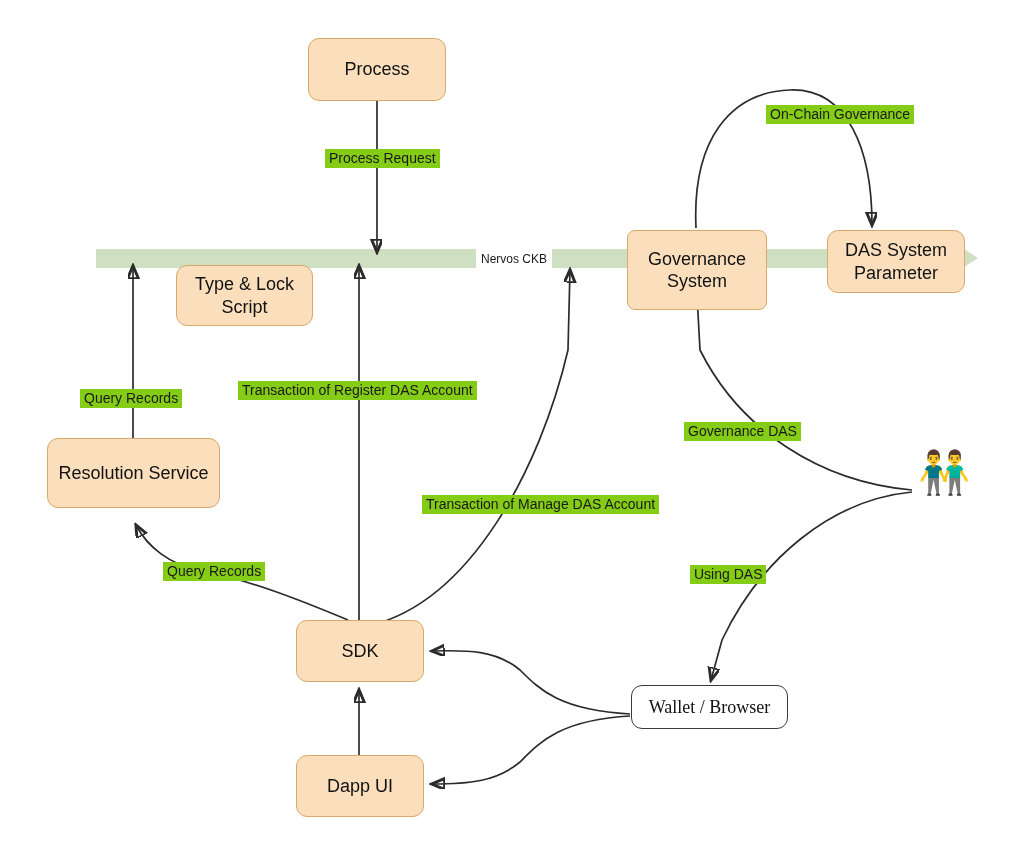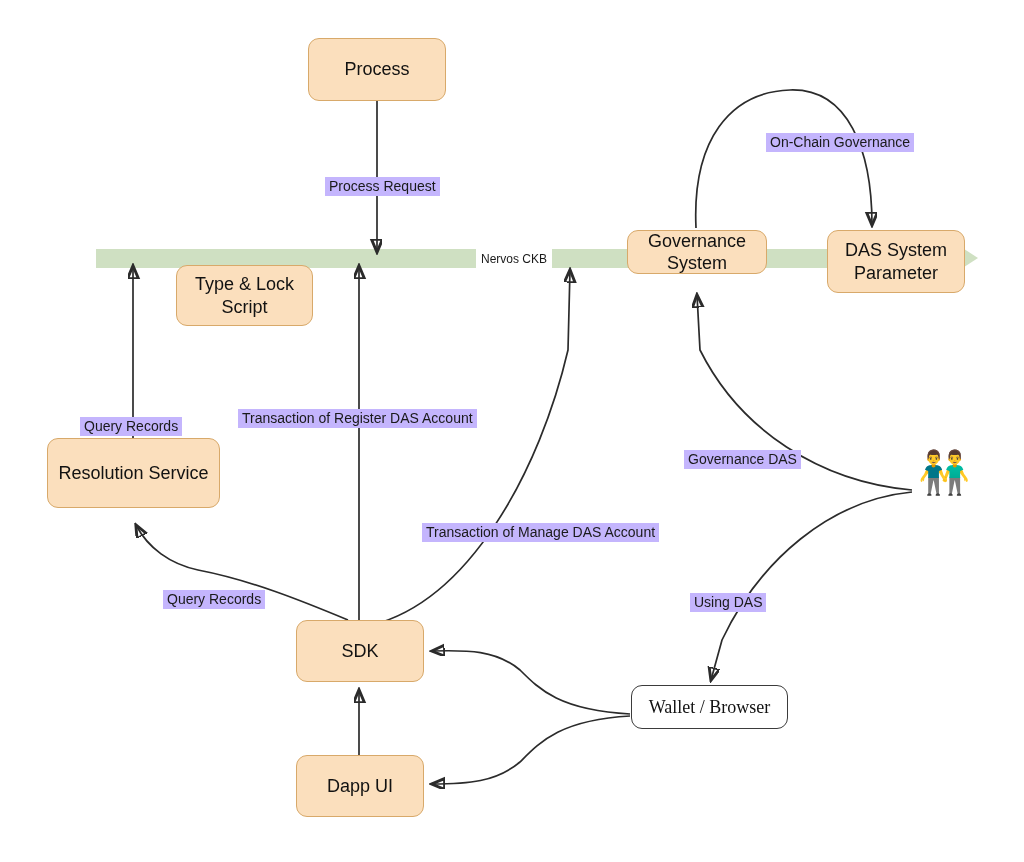--- a/index.html
+++ b/index.html
@@ -75,24 +75,23 @@
     font-size: 42px;
     line-height: 1;
     user-select: none;
   }
   
   .edge-label {
     position: absolute;
     font-size: 14px;
     color: #1a1a1a;
     white-space: nowrap;
-    background: #c4b5fd;
+    background: #84cc16;
     padding: 1px 4px;
     line-height: 17px;
-    margin-top: 28px;
   }
   
   svg.edges {
     position: absolute;
     left: 0;
     top: 0;
     width: 1024px;
     height: 862px;
     overflow: visible;
   }
@@ -143,21 +142,21 @@
 
   <div class="node fill-orange" style="left:308px; top:38px; width:138px; height:63px;">
     <span class="node-label">Process</span>
   </div>
 
   <div class="node fill-orange" style="left:176px; top:233px; width:137px; height:61px; flex-direction:column;margin-top:32px;">
     <span class="node-label">Type &amp; Lock</span>
     <span class="node-label">Script</span>
   </div>
 
-  <div class="node fill-orange" style="left:627px; top:230px; width:140px; height:44px; flex-direction:column;">
+  <div class="node fill-orange" style="left:627px; top:230px; width:140px; height:80px; flex-direction:column;border-radius:8px;">
     <span class="node-label">Governance</span>
     <span class="node-label">System</span>
   </div>
 
   <div class="node fill-orange" style="left:803px; top:230px; width:138px; height:63px; flex-direction:column;margin-left:24px;">
     <span class="node-label">DAS System</span>
     <span class="node-label">Parameter</span>
   </div>
 
   <div class="node fill-orange" style="left:47px; top:438px; width:173px; height:70px;">

